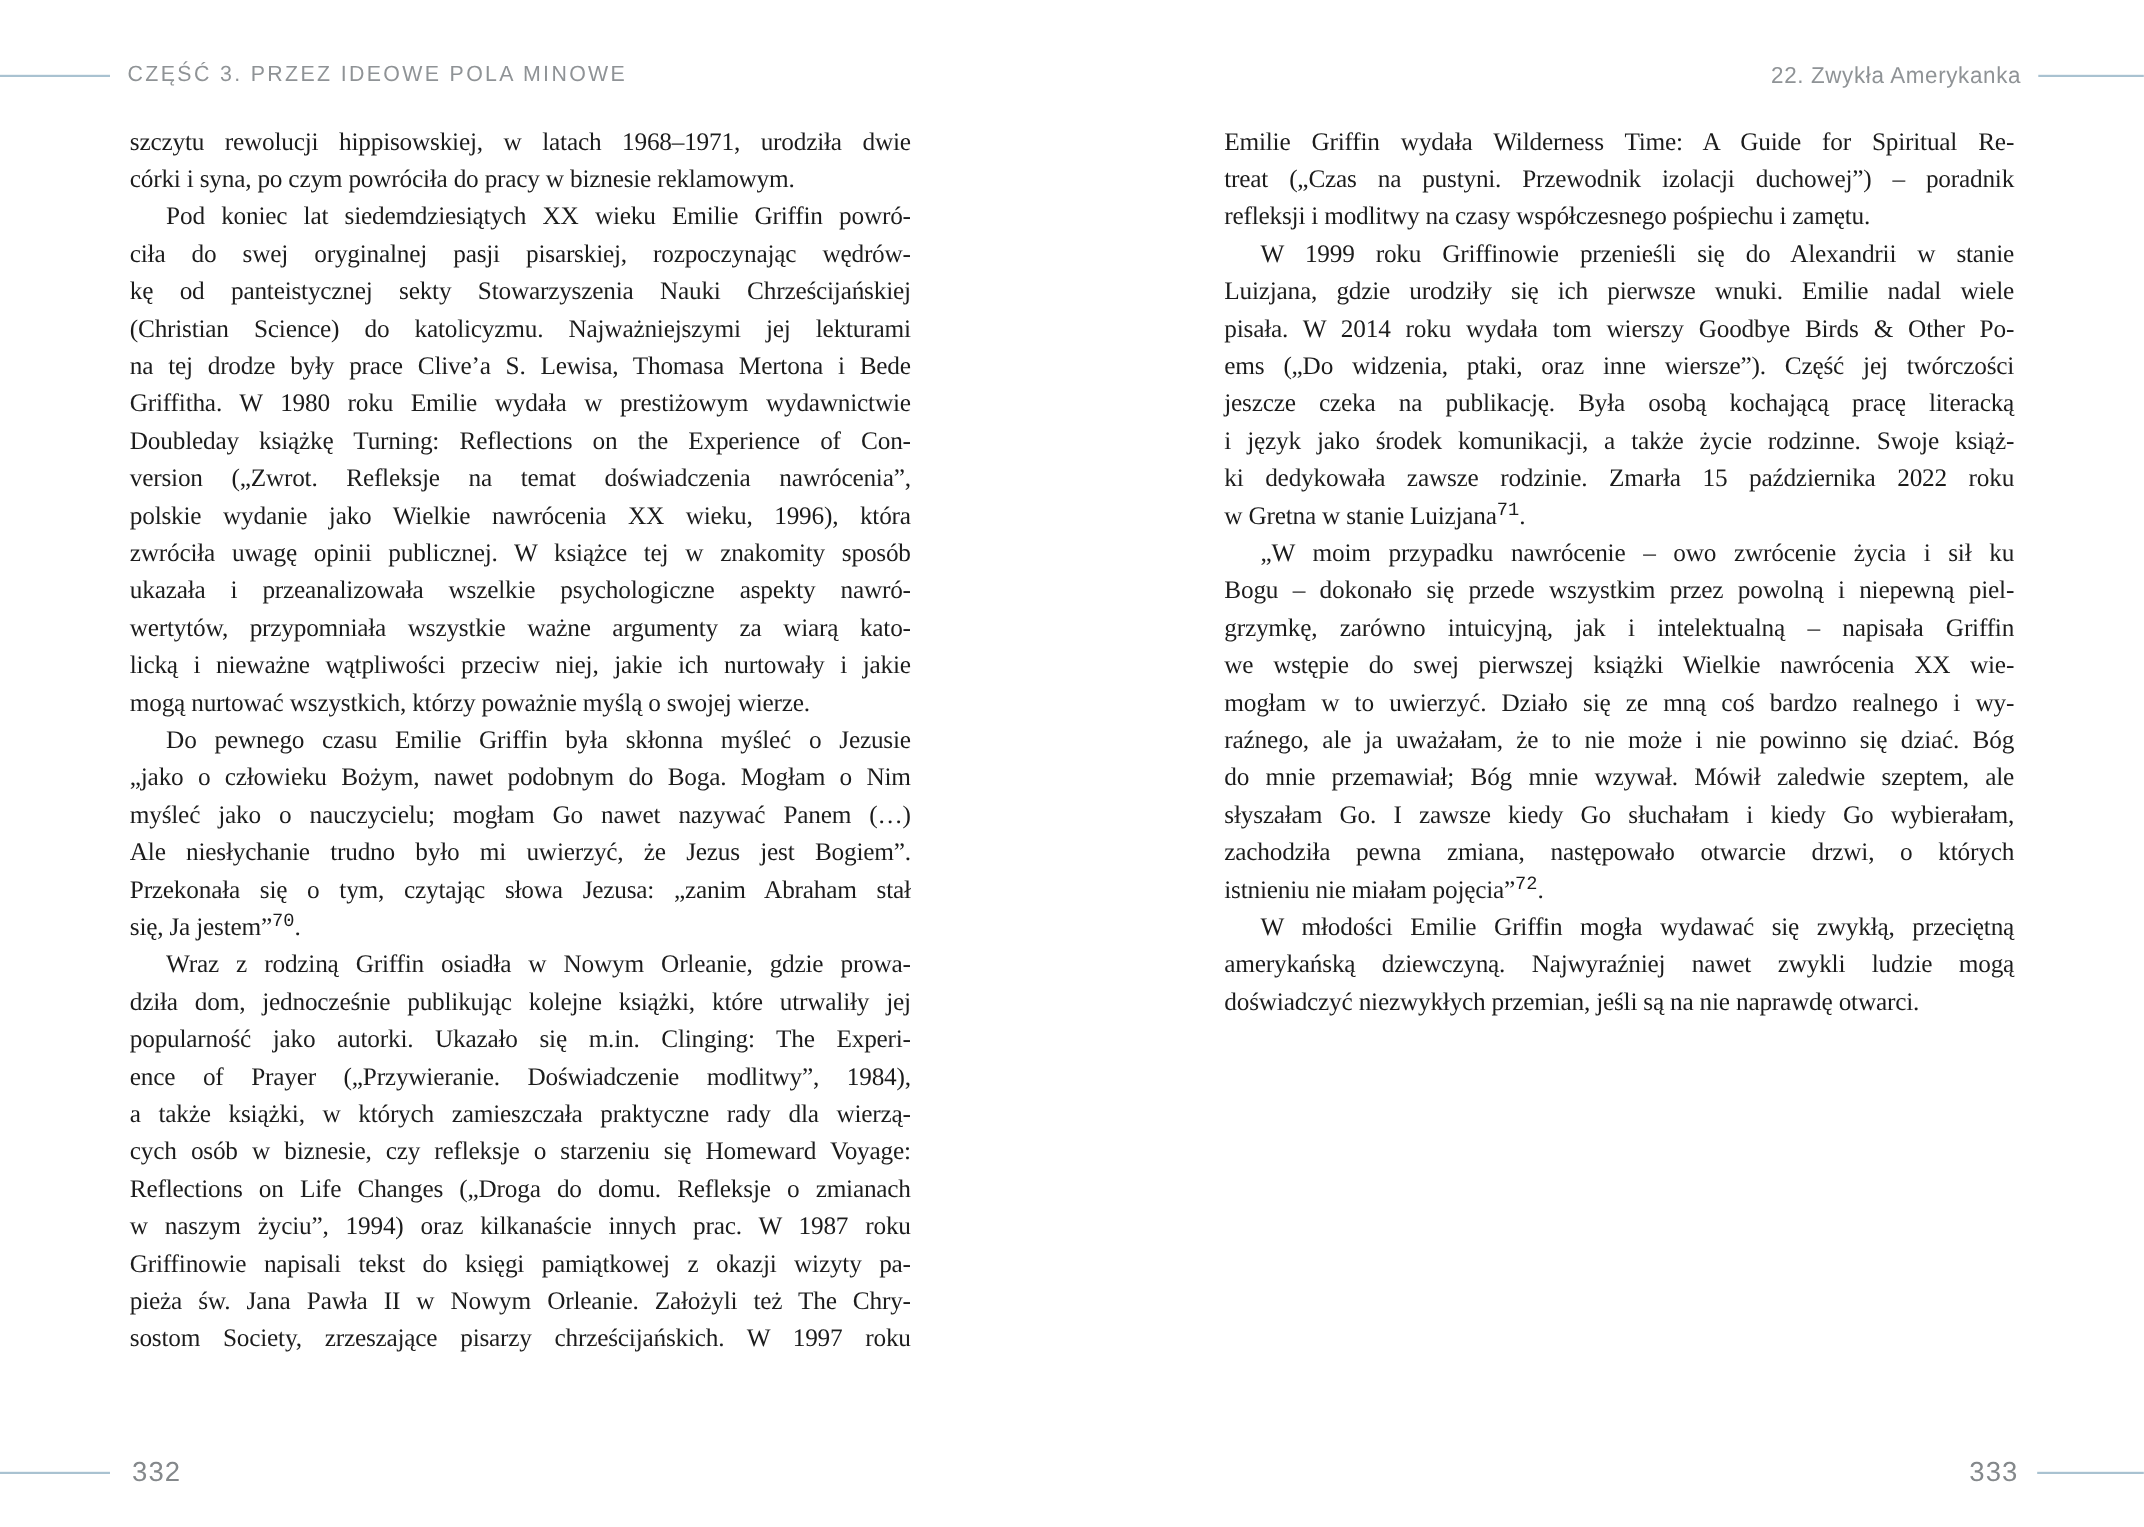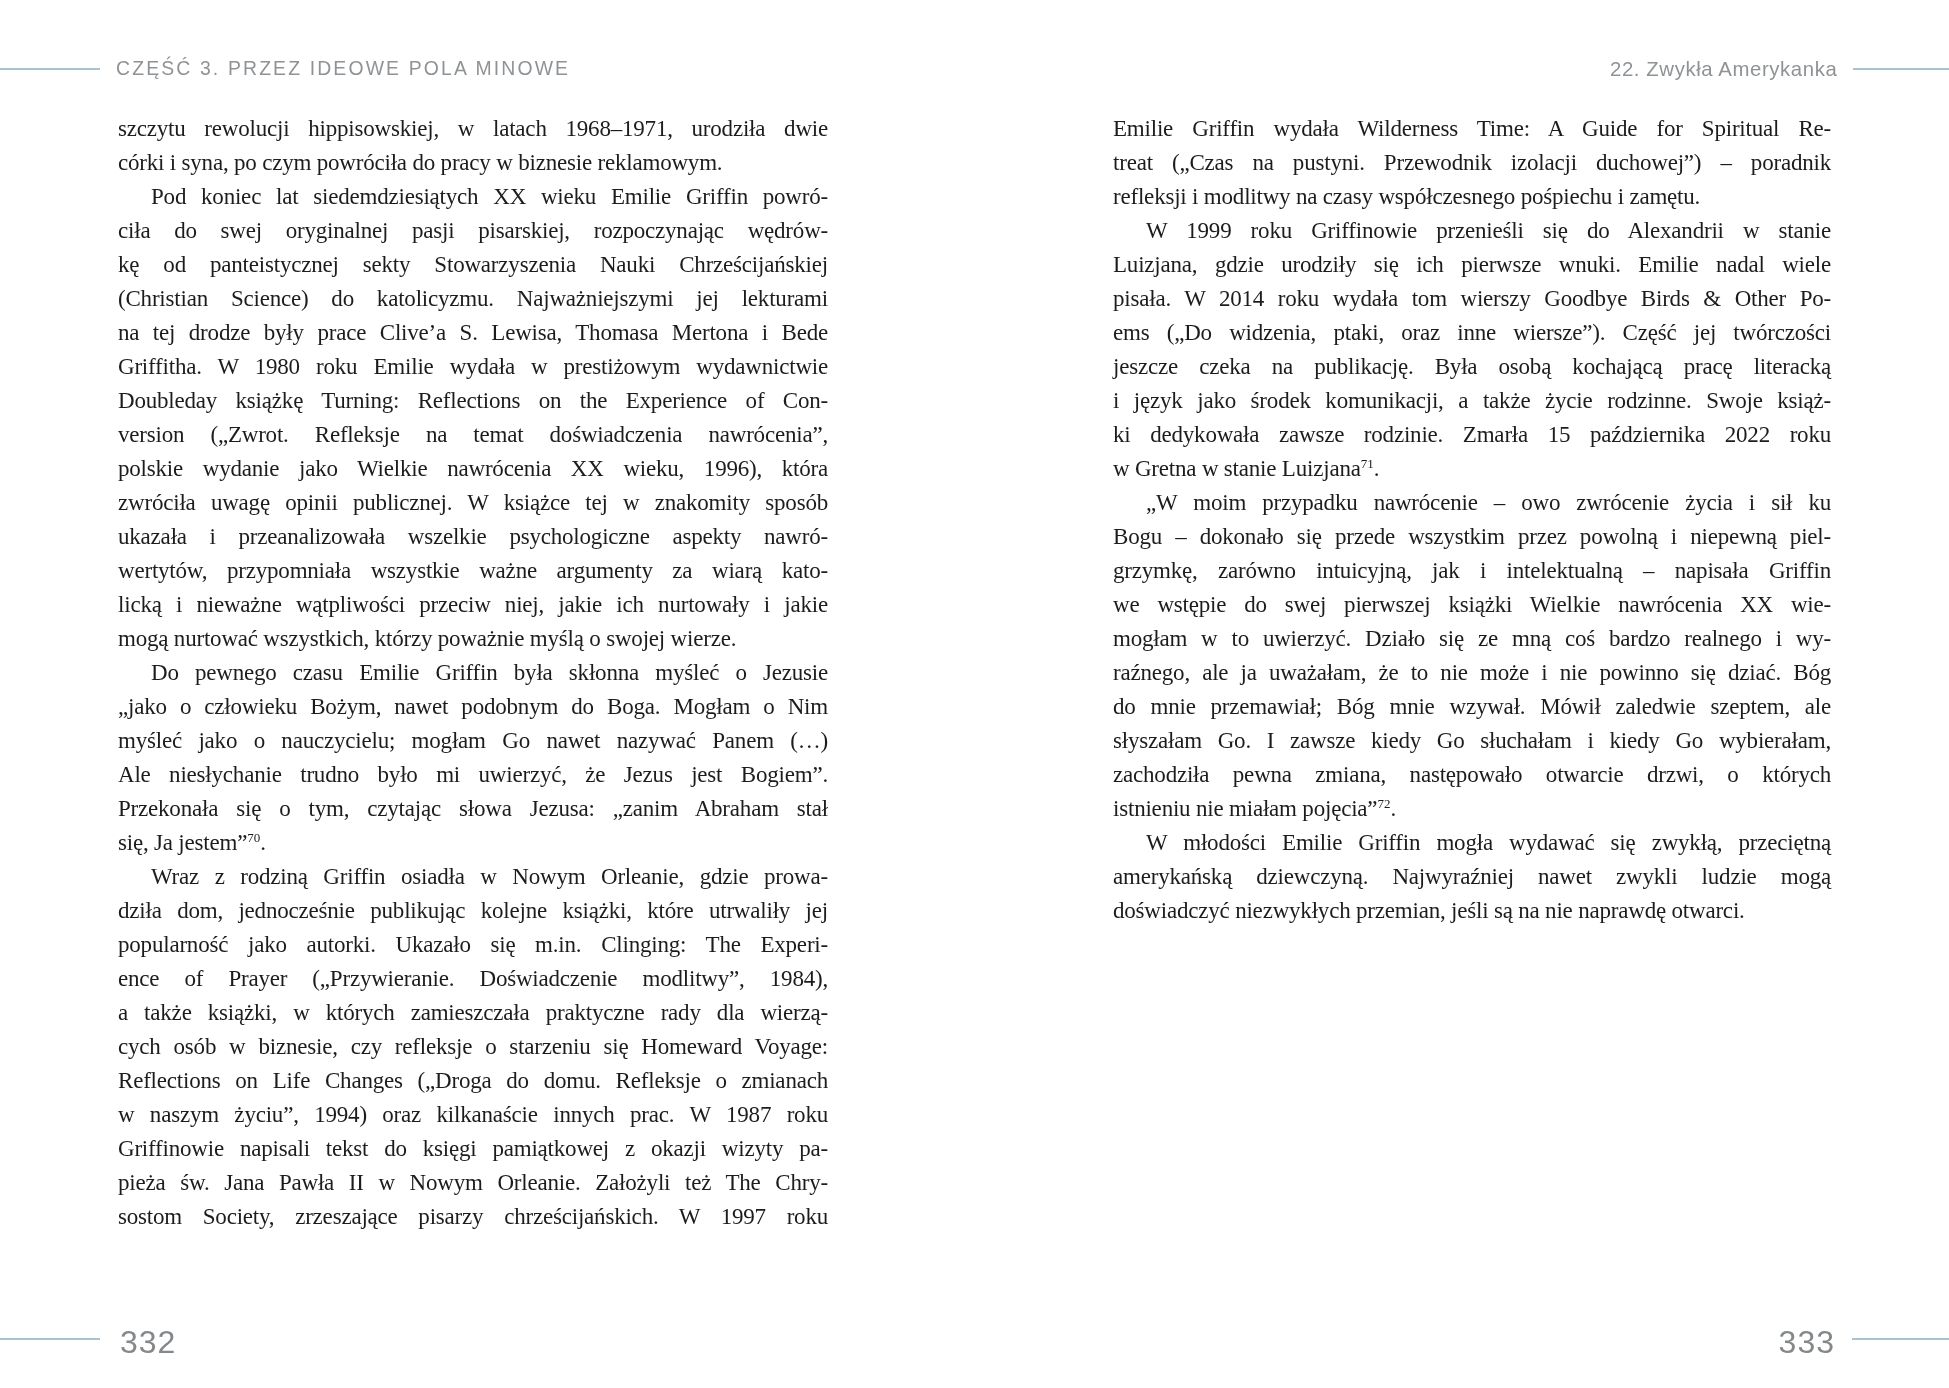--- a/index.html
+++ b/index.html
@@ -18,38 +18,38 @@
     position:absolute;top:57px;
     font-family:"Liberation Sans",sans-serif;
     color:var(--header-text,#8f9396);
     white-space:nowrap;
   }
   .header-left{left:116px;font-size:20px;letter-spacing:2.2px;transform:scaleX(0.97);transform-origin:left center;}
   .header-right{right:112px;font-size:21px;letter-spacing:0.6px;transform:scaleX(0.97);transform-origin:right center;}
   .pagenum{
     position:absolute;top:1324px;
     font-family:"Liberation Sans",sans-serif;
-    font-size:32px;letter-spacing:1px;
+    font-size:25px;letter-spacing:1px;
     color:var(--page-number,#84888b);
   }
   .pagenum-left{left:120px;}
   .pagenum-right{right:114px;}
   .body-col{
     position:absolute;top:112px;
     font-size:23px;line-height:34px;letter-spacing:-0.2px;
     color:var(--body-text,#1c1c1c);
   }
   .col-left{left:118px;width:710px;}
   .col-right{left:1113px;width:718px;}
   .para{margin:0;}
   .line{text-align:justify;text-align-last:justify;}
   .line.flush{text-align-last:left;}
   .indent .line:first-child{text-indent:33px;}
   .it{}
-  sup{font-size:13px;line-height:0;vertical-align:8px;letter-spacing:0;}
+  sup{font-size:17px;line-height:0;vertical-align:8px;letter-spacing:0;font-family:Liberation Mono, monospace;}
 </style>
 </head>
 <body>
 
 <div class="spread">
 
   <div class="rule rule-header-left"></div>
   <div class="running-header header-left">CZĘŚĆ 3. PRZEZ IDEOWE POLA MINOWE</div>
 
   <div class="running-header header-right">22. Zwykła Amerykanka</div>

